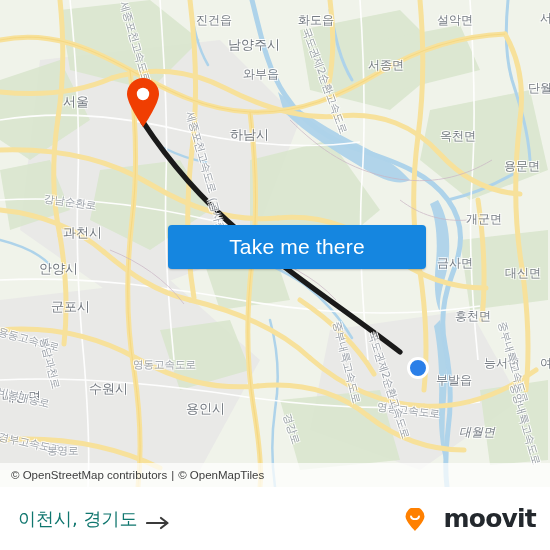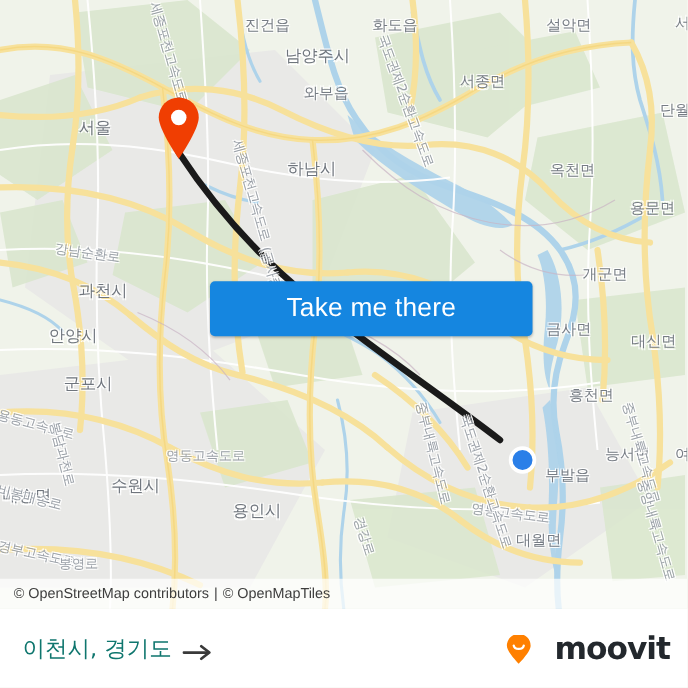--- a/index.html
+++ b/index.html
@@ -231,21 +231,21 @@
         <div class="lbl town" style="left: 437px; top: 255px;">금사면</div>
         <div class="lbl town" style="left: 505px; top: 265px;">대신면</div>
         <div class="lbl city" style="left: 39px; top: 260px;">안양시</div>
         <div class="lbl city" style="left: 23px; top: 298px; margin-left: 28px;">군포시</div>
         <div class="lbl town" style="left: 455px; top: 308px;">흥천면</div>
         <div class="lbl town" style="left: 484px; top: 355px;">능서면</div>
         <div class="lbl town" style="left: 436px; top: 372px;">부발읍</div>
         <div class="lbl city" style="left: 89px; top: 380px;">수원시</div>
         <div class="lbl city" style="left: 186px; top: 400px;">용인시</div>
         <div class="lbl city" style="left: 2px; top: 388px;">매송면</div>
-        <div class="lbl town" style="left: 413px; top: 424px;">대월면</div>
+        <div class="lbl town" style="left: 459px; top: 424px; font-style: italic;">대월면</div>
         <div class="lbl town" style="left: 540px; top: 355px;">여주</div>
         <div class="lbl town" style="left: 540px; top: 10px;">서</div>
         <div class="lbl road" style="left: 196px; top: 110px; transform: rotate(74deg);">세종포천고속도로</div>
         <div class="lbl road" style="left: 218px; top: 196px; transform: rotate(74deg);">(공사중)</div>
         <div class="lbl road" style="left: 130px; top: 0px; transform: rotate(74deg);">세종포천고속도로</div>
         <div class="lbl road" style="left: 312px; top: 26px; transform: rotate(70deg);">국도권제2순환고속도로</div>
         <div class="lbl road" style="left: 45px; top: 192px; transform: rotate(8deg);">강남순환로</div>
         <div class="lbl road" style="left: 133px; top: 358px;">영동고속도로</div>
         <div class="lbl road" style="left: 378px; top: 400px; transform: rotate(7deg);">영동고속도로</div>
         <div class="lbl road" style="left: 0px; top: 325px; transform: rotate(15deg);">용동고속도로</div>

